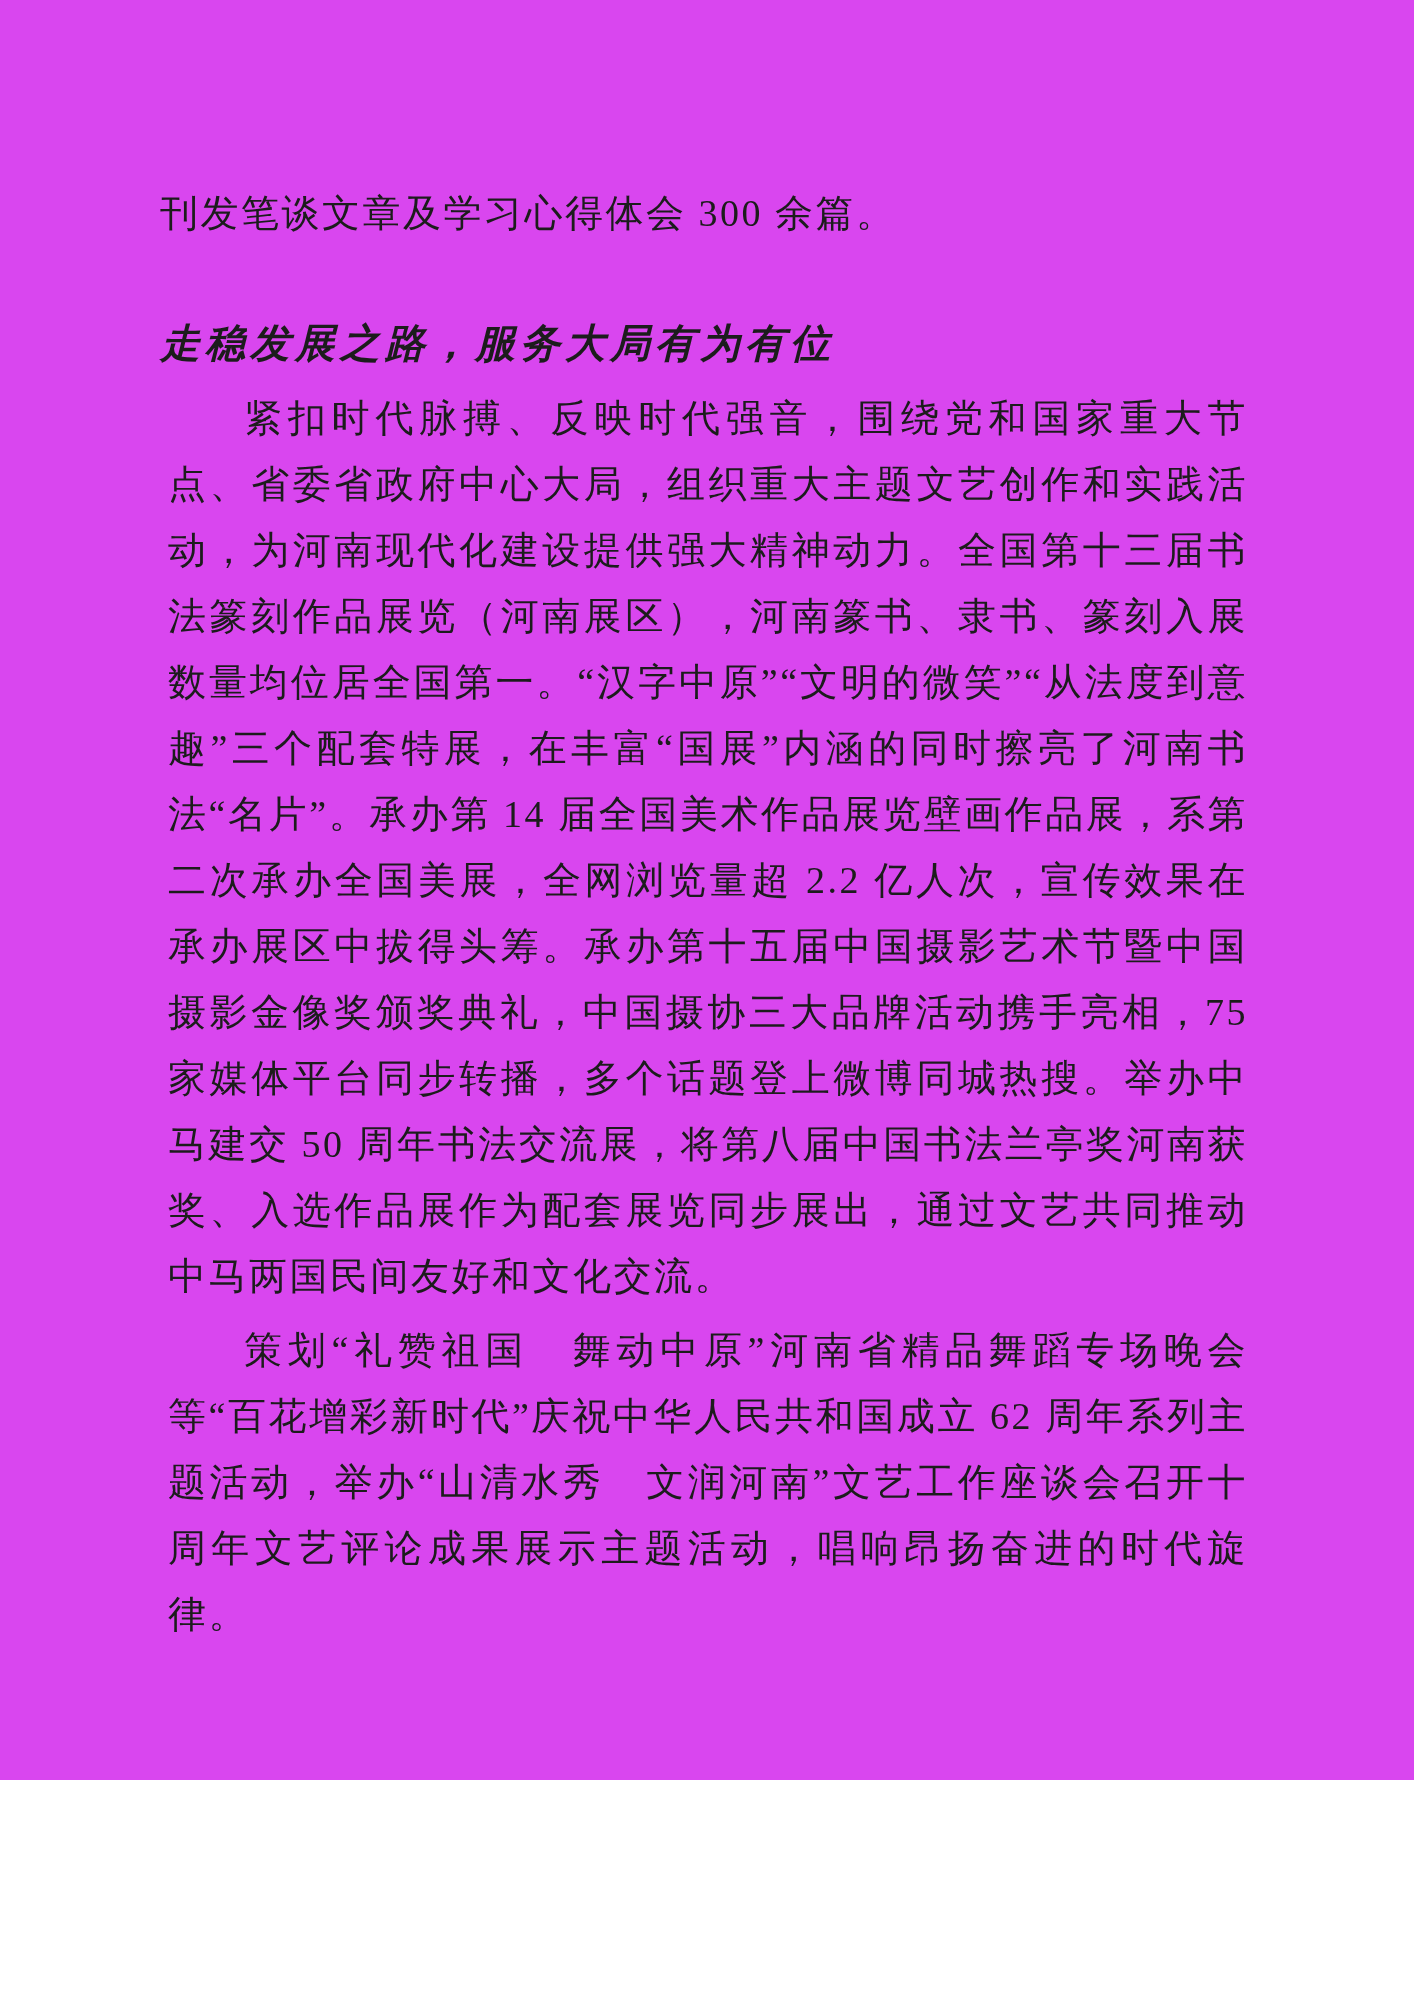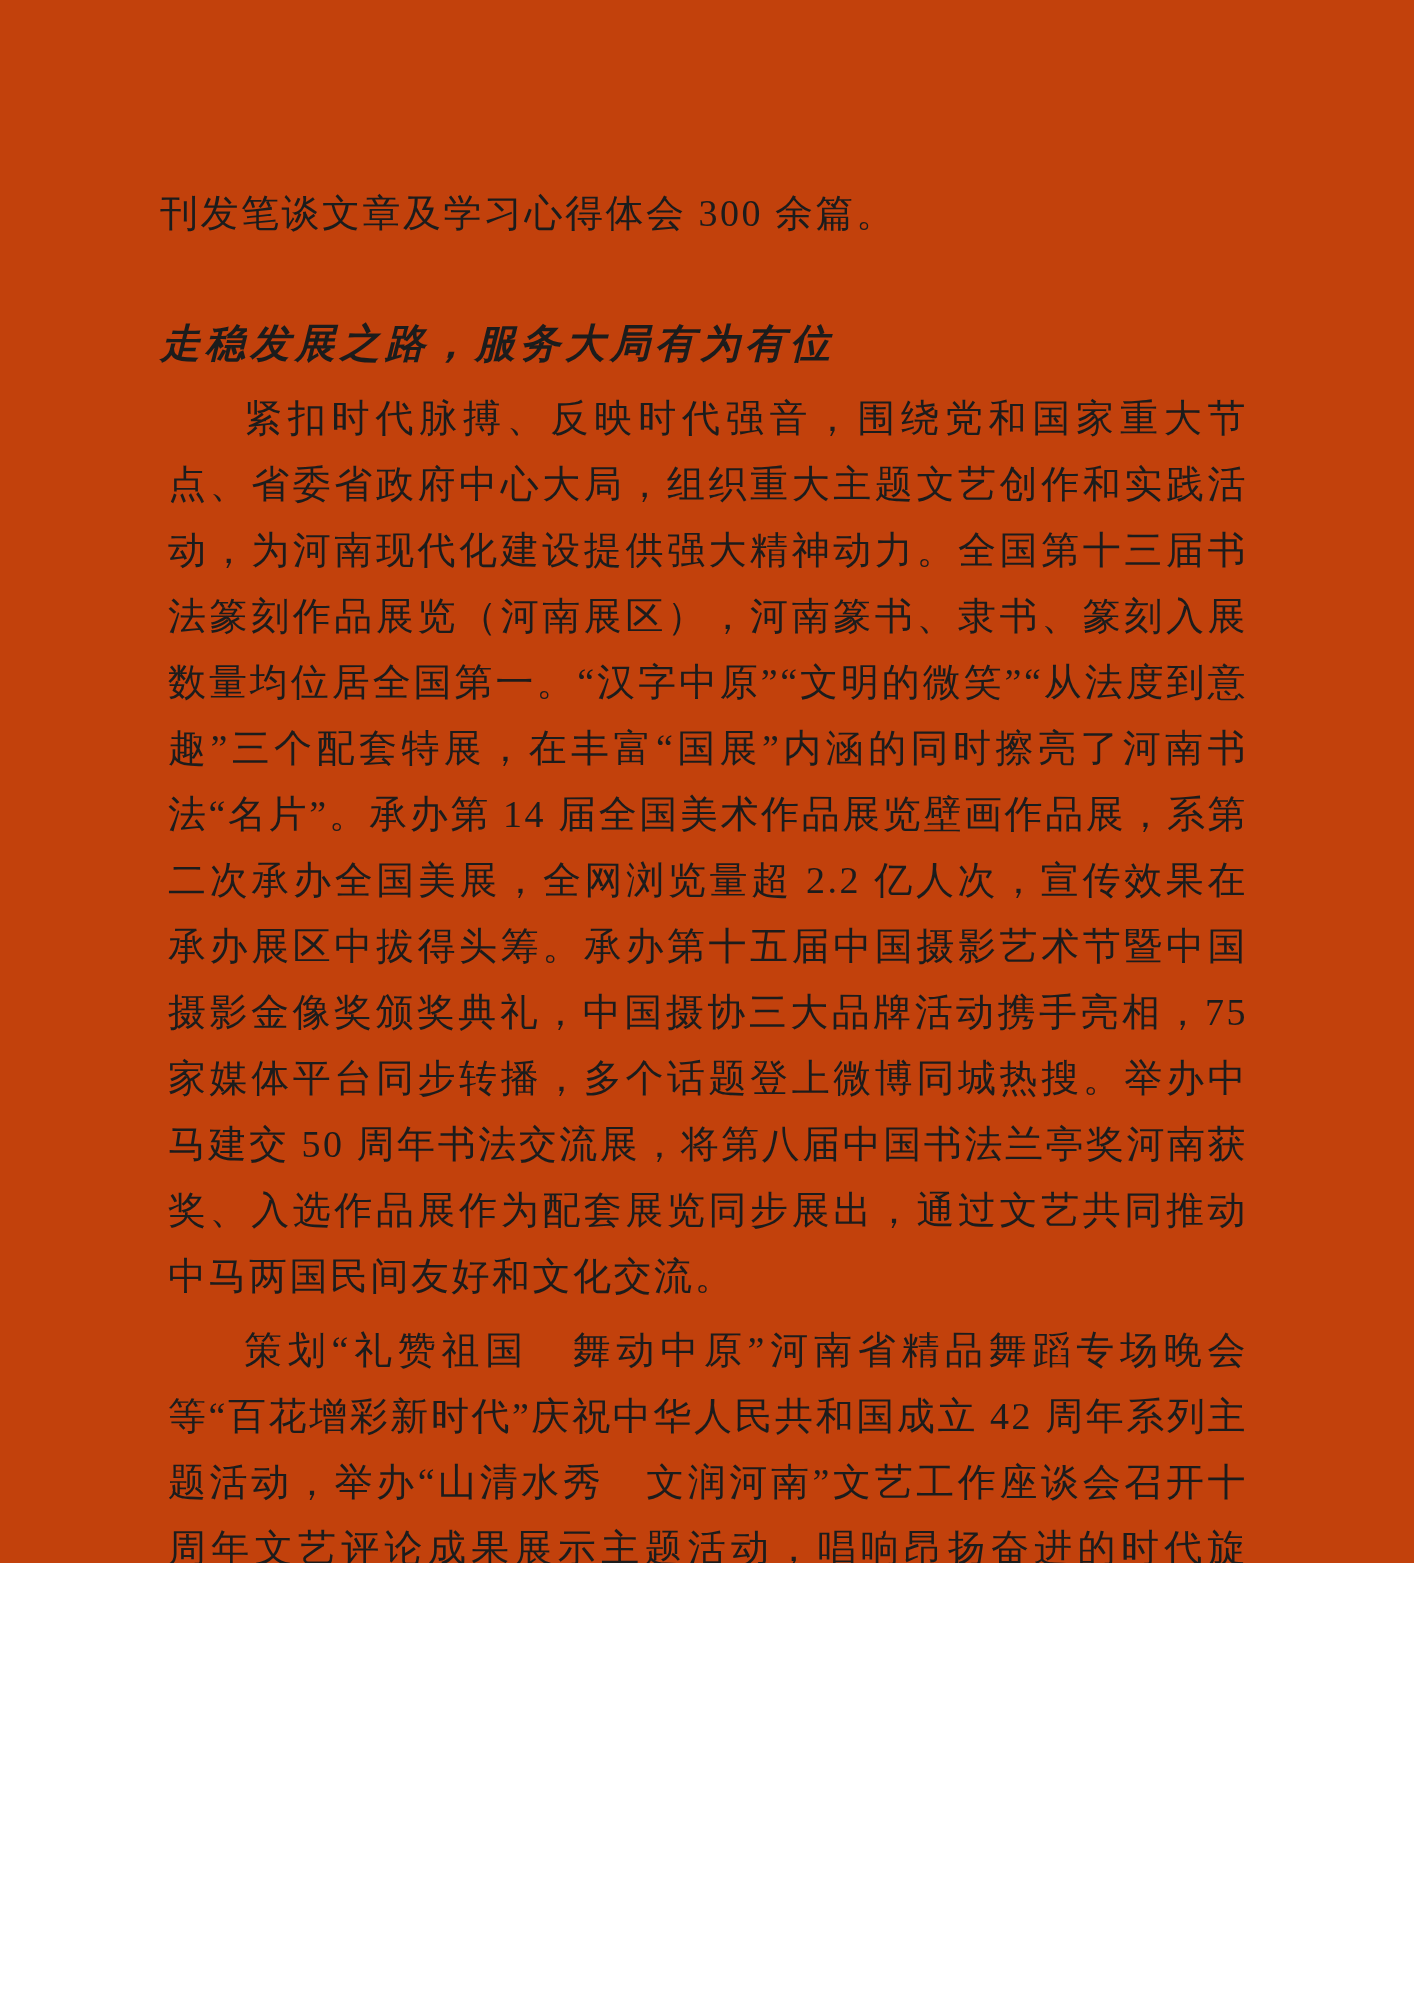--- a/index.html
+++ b/index.html
@@ -3,22 +3,22 @@
 <meta charset="utf-8">
 <style>
   html, body {
     margin: 0;
     padding: 0;
     background: #ffffff;
   }
   .page {
     position: relative;
     width: 1414px;
-    height: 1563px;
-    background: #c2410c;
+    height: 1780px;
+    background: #d946ef;
     color: #1c1c1c;
     font-family: "Liberation Serif", serif;
     overflow: hidden;
   }
   .content {
     position: absolute;
     left: 160px;
     width: 1096px;
     top: 180px;
     font-size: 38px;
@@ -56,16 +56,16 @@
   }
 </style>
 </head>
 <body>
 
 <div class="page">
   <div class="content">
     <p class="cont-line">刊发笔谈文章及学习心得体会 300 余篇。</p>
     <h2 class="heading">走稳发展之路，服务大局有为有位</h2>
     <p class="para">紧扣时代脉搏、反映时代强音，围绕党和国家重大节点、省委省政府中心大局，组织重大主题文艺创作和实践活动，为河南现代化建设提供强大精神动力。全国第十三届书法篆刻作品展览（河南展区），河南篆书、隶书、篆刻入展数量均位居全国第一。“汉字中原”“文明的微笑”“从法度到意趣”三个配套特展，在丰富“国展”内涵的同时擦亮了河南书法“名片”。承办第 14 届全国美术作品展览壁画作品展，系第二次承办全国美展，全网浏览量超 2.2 亿人次，宣传效果在承办展区中拔得头筹。承办第十五届中国摄影艺术节暨中国摄影金像奖颁奖典礼，中国摄协三大品牌活动携手亮相，75 家媒体平台同步转播，多个话题登上微博同城热搜。举办中马建交 50 周年书法交流展，将第八届中国书法兰亭奖河南获奖、入选作品展作为配套展览同步展出，通过文艺共同推动中马两国民间友好和文化交流。</p>
-    <p class="para">策划“礼赞祖国　舞动中原”河南省精品舞蹈专场晚会等“百花增彩新时代”庆祝中华人民共和国成立 42 周年系列主题活动，举办“山清水秀　文润河南”文艺工作座谈会召开十周年文艺评论成果展示主题活动，唱响昂扬奋进的时代旋律。</p>
+    <p class="para">策划“礼赞祖国　舞动中原”河南省精品舞蹈专场晚会等“百花增彩新时代”庆祝中华人民共和国成立 62 周年系列主题活动，举办“山清水秀　文润河南”文艺工作座谈会召开十周年文艺评论成果展示主题活动，唱响昂扬奋进的时代旋律。</p>
   </div>
   <div class="footer">— 5 —</div>
 </div>
 
 </body></html>

